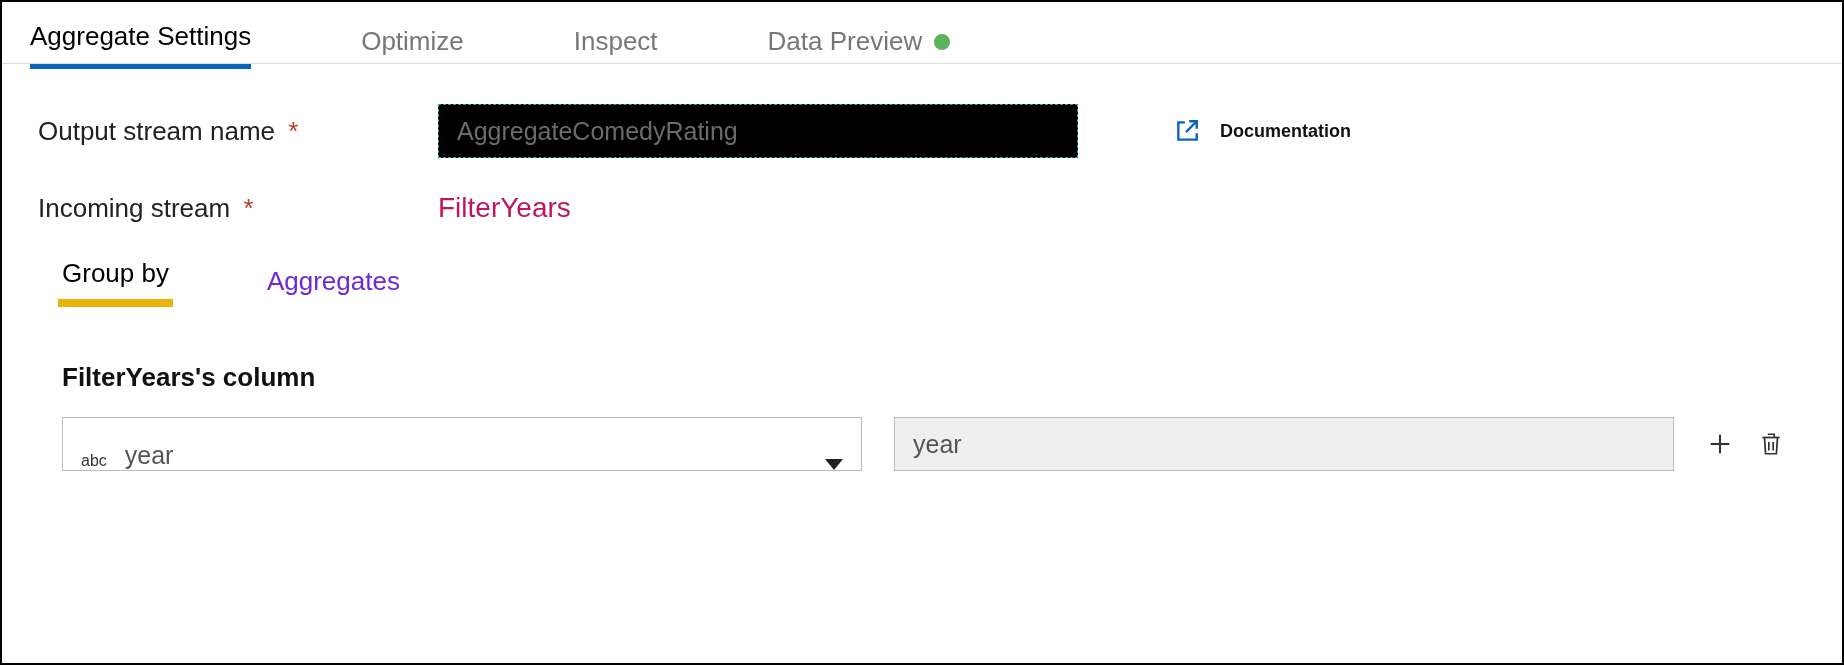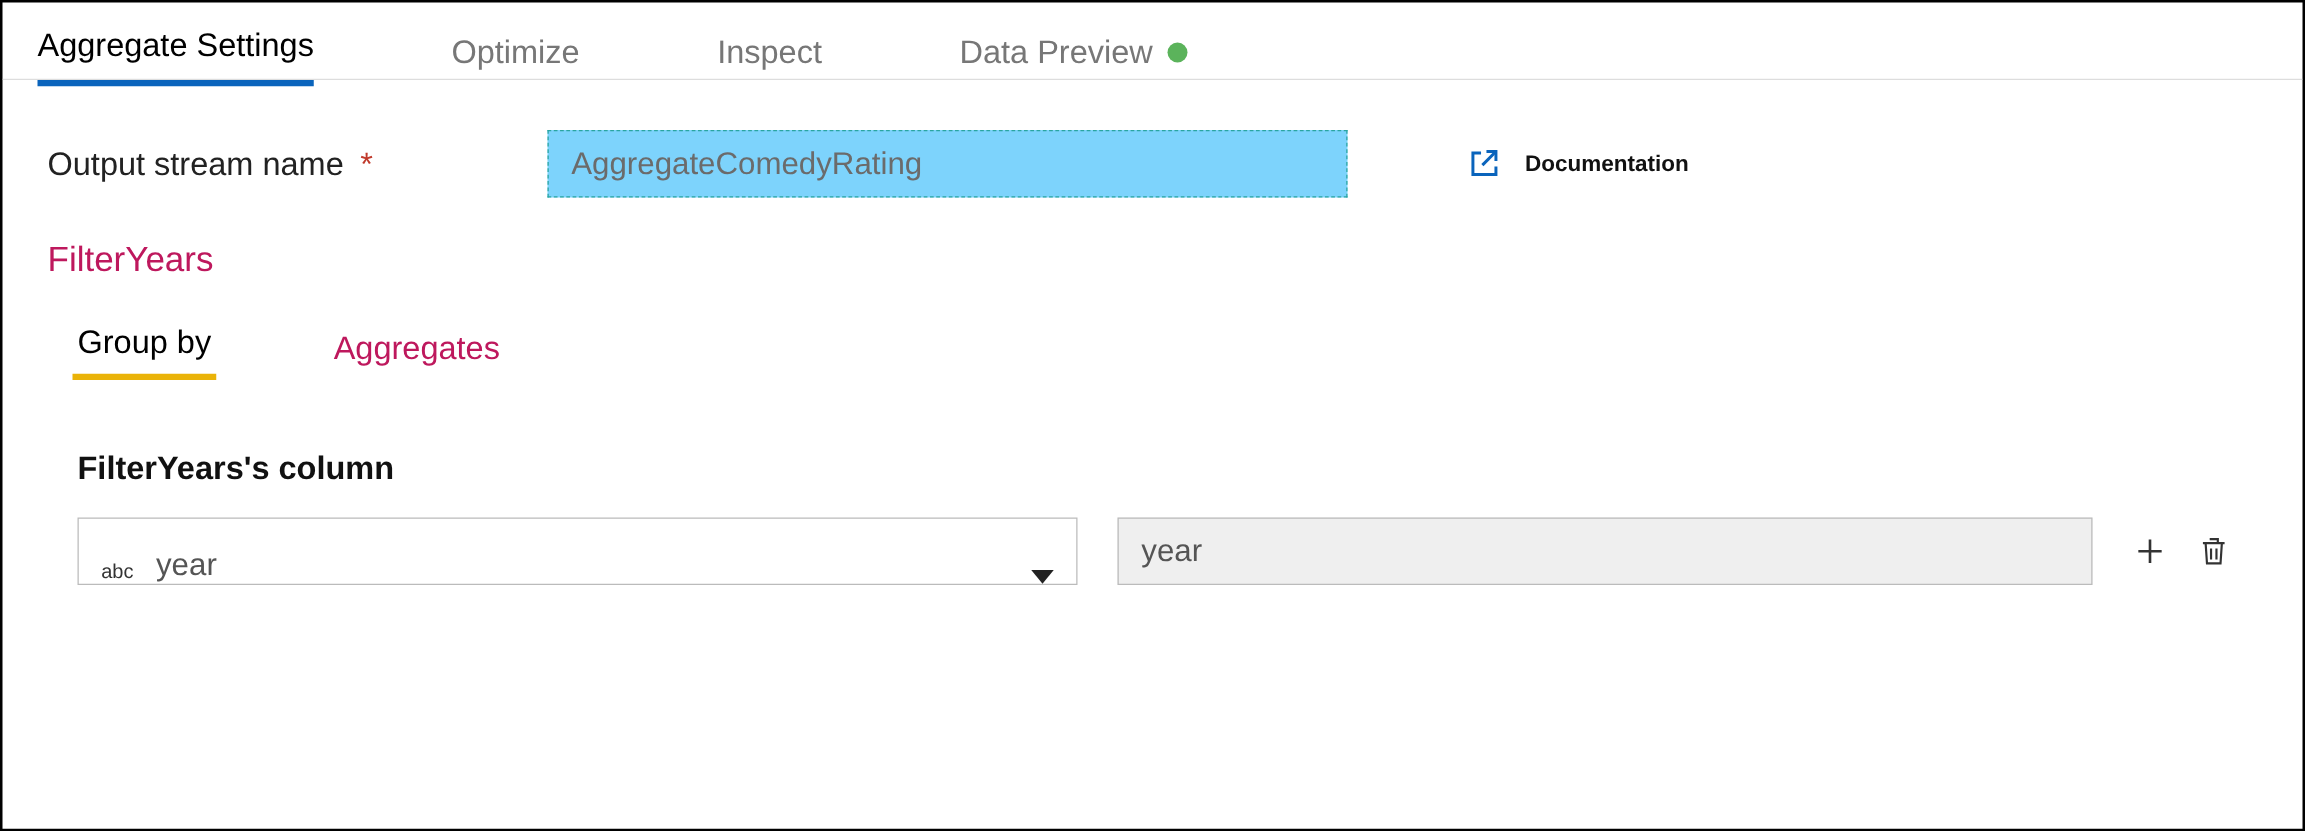--- a/index.html
+++ b/index.html
@@ -65,21 +65,21 @@
     color: #c0392b;
     margin-left: 6px;
   }
   .name-input {
     width: 640px;
     height: 54px;
     border: 1px dashed #2aa5a0;
     padding: 0 18px;
     font-size: 25px;
     color: #6b6b6b;
-    background: #7dd3fc;
+    background: #000000;
     outline: none;
   }
   .doc-link {
     display: flex;
     align-items: center;
     gap: 20px;
     margin-left: 96px;
     font-size: 18px;
     font-weight: 600;
     color: #111;
@@ -92,28 +92,28 @@
     cursor: pointer;
   }
   .subtabs {
     display: flex;
     align-items: flex-end;
     margin-top: 30px;
     padding-left: 20px;
   }
   .subtab {
     font-size: 26px;
-    color: #be185d;
+    color: #6d28d9;
     padding: 0 4px 10px 4px;
     margin-right: 90px;
     cursor: pointer;
   }
   .subtab.active {
     color: #000;
-    border-bottom: 5px solid #eab308;
+    border-bottom: 8px solid #eab308;
   }
   .grid-headers {
     display: flex;
     margin-top: 55px;
     padding-left: 24px;
   }
   .col1 { width: 840px; flex-shrink:0; }
   .col2 { width: 790px; flex-shrink:0; }
   .col-header {
     font-size: 26px;
@@ -207,20 +207,24 @@
             <path d="M14 3h7v7"></path>
               <path d="M21 3l-10 10"></path>
               <path d="M21 14v6H4V4h6"></path>
           </svg>
         </span>
         <span>Documentation</span>
       </div>
     </div>
 
     <div class="row">
+      <div class="label">
+        <span>Incoming stream</span>
+        <span class="req">*</span>
+      </div>
       <span class="incoming-link">FilterYears</span>
     </div>
 
     <div class="subtabs">
       <div class="subtab active">Group by</div>
       <div class="subtab">Aggregates</div>
     </div>
 
     <div class="grid-headers">
       <div class="col1 col-header">FilterYears's column</div>

